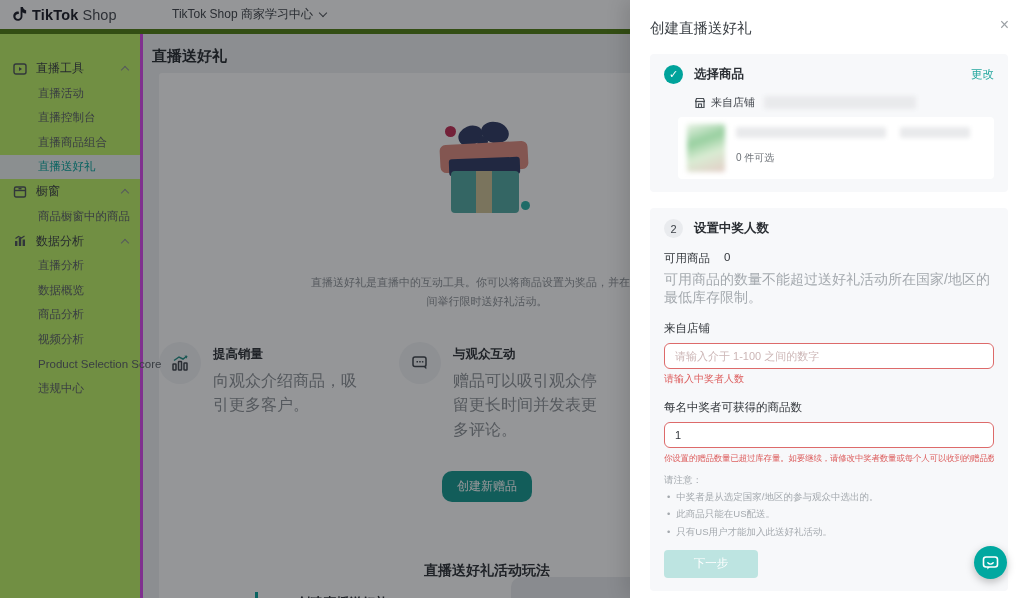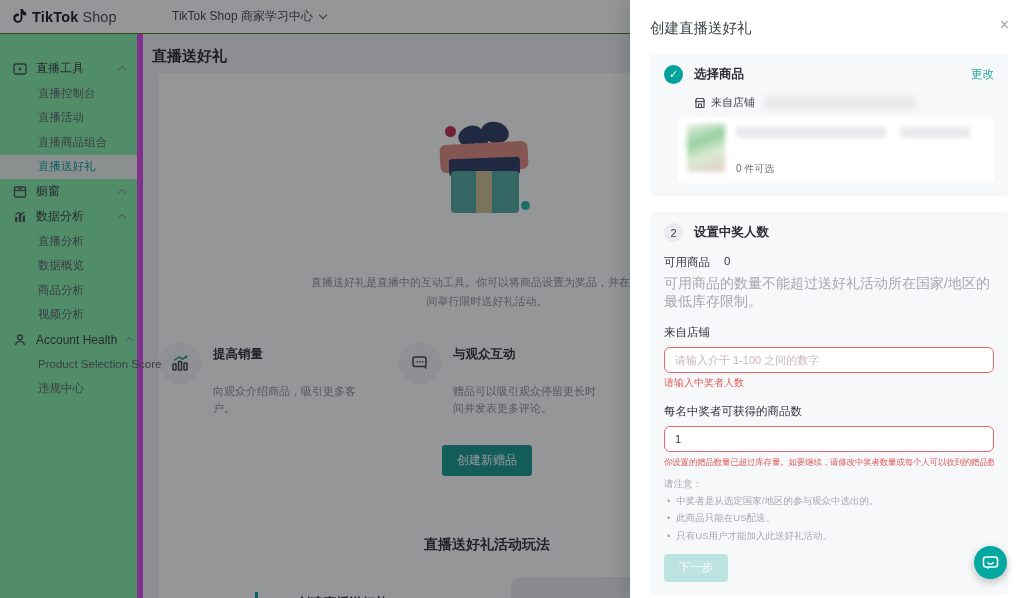--- a/index.html
+++ b/index.html
@@ -1,32 +1,32 @@
 <!DOCTYPE html>
 <html><head>
 <meta charset="utf-8">
 <style>
   html,body{margin:0;padding:0;background:#dfe1e3;}
   *{box-sizing:border-box;}
   .stage{position:relative;width:1024px;height:598px;overflow:hidden;background:#eef0f2;
          font-family:"Liberation Sans","DejaVu Sans",sans-serif;color:#2a2e33;}
 
   
-  .header{position:absolute;top:0;left:0;right:0;height:34px;background:#fff;border-bottom:1px solid #4d7c0f;
+  .header{position:absolute;top:0;left:0;right:0;height:34px;background:#fff;border-bottom:5px solid #4d7c0f;
           display:flex;align-items:center;z-index:1;}
   .logo{display:flex;align-items:center;padding-left:13px;width:150px;}
   .logo-note{width:15px;height:17px;margin-right:4px;}
   .logo-tiktok{font-weight:700;font-size:14.5px;color:#161823;letter-spacing:.2px;}
   .logo-shop{font-size:14.5px;color:#42464d;margin-left:4px;}
   .header-nav{margin-left:22px;font-size:12px;color:#3c4147;display:flex;align-items:center;gap:7px;cursor:pointer;}
   .chev-down{width:6px;height:6px;border-right:1.4px solid #4a4f55;border-bottom:1.4px solid #4a4f55;
              transform:rotate(45deg);margin-top:-3px;}
 
   
-  .sidebar{position:absolute;top:34px;left:0;width:143px;bottom:0;background:#86efac;border-right:6px solid #d946ef;
+  .sidebar{position:absolute;top:34px;left:0;width:143px;bottom:0;background:#bef264;border-right:3px solid #d946ef;
            padding-top:22px;z-index:1;}
   .sgroup-header{height:25px;display:flex;align-items:center;padding:0 12px 0 13px;gap:9px;font-size:12px;
                  color:#363b40;font-weight:500;cursor:pointer;}
   .sgroup-header .glabel{flex:1;white-space:nowrap;}
   .chev-up{width:6px;height:6px;border-left:1.3px solid #8a9096;border-top:1.3px solid #8a9096;
            transform:rotate(45deg);margin-top:3px;flex:none;}
   .sicon{width:14px;height:14px;flex:none;display:flex;align-items:center;justify-content:center;}
   .sicon svg{display:block;}
   .sitem{height:24.5px;display:flex;align-items:center;padding-left:38px;font-size:11.5px;color:#585e64;
          cursor:pointer;white-space:nowrap;}
@@ -52,24 +52,24 @@
   .g-dot-teal{left:109px;top:106px;width:9px;height:9px;border-radius:50%;background:#27b1a6;}
 
   .hero-title{text-align:right;font-size:17px;font-weight:700;color:#2a2e33;margin-top:22px;}
   .hero-desc{width:352px;margin:9px auto 0;text-align:center;font-size:11px;color:#8b9095;line-height:1.75;}
   .features{display:flex;gap:34px;margin-top:30px;}
   .feature{width:206px;display:flex;gap:12px;}
   .ficon{width:42px;height:42px;border-radius:50%;background:#f2f4f6;display:flex;align-items:center;
          justify-content:center;flex:none;}
   .ftext{width:148px;}
   .ftitle{font-size:12.5px;font-weight:700;color:#2a2e33;padding-top:4px;}
-  .fdesc{font-size:11px;color:#8b9095;margin-top:20px;line-height:1.55;}
+  .fdesc{font-size:16px;color:#8b9095;margin-top:6px;line-height:1.55;}
   .create-btn-row{text-align:center;margin-top:28px;}
   .create-btn{display:inline-block;background:#12988f;color:#fff;font-size:12px;padding:7px 15px;border:none;
-              border-radius:3px;cursor:pointer;font-family:inherit;}
+              border-radius:10px;cursor:pointer;font-family:inherit;}
   .playbook-title{margin-top:60px;text-align:center;font-size:14px;font-weight:700;color:#2a2e33;}
   .step{position:absolute;left:96px;top:497px;display:flex;align-items:center;border-left:3px solid #00a39b;
         padding-left:12px;height:22px;}
   .step-num{font-size:14px;font-style:italic;font-weight:700;color:#00a39b;}
   .step-title{font-size:13px;font-weight:700;color:#2a2e33;margin-left:12px;}
   .mockup{position:absolute;left:352px;top:482px;width:230px;height:130px;background:#e9ebee;border-radius:10px;}
 
   
   .overlay{position:absolute;inset:0;background:rgba(20,23,26,0.45);z-index:40;}
   .drawer{position:absolute;top:0;left:630px;width:394px;bottom:0;background:#fff;z-index:50;
@@ -87,33 +87,33 @@
   .from-row{margin-top:11px;margin-left:30px;display:flex;align-items:center;font-size:11px;color:#42464d;gap:5px;}
   .blur-bar{height:13px;background:#e9eaec;filter:blur(2px);border-radius:2px;}
   .shop-blur{width:152px;margin-left:4px;}
   .product-card{margin:7px 0 0 14px;background:#fff;border-radius:4px;padding:7px 9px;display:flex;gap:11px;}
   .pthumb{width:38px;height:48px;border-radius:2px;flex:none;
           background:linear-gradient(160deg,#eaf3e6 0%,#97cf9f 35%,#d9ecd3 62%,#e3cdc6 100%);filter:blur(2.5px);}
   .pinfo{flex:1;padding-top:3px;}
   .ptitle-row{display:flex;gap:14px;}
   .pbar1{width:150px;height:11px;}
   .pbar2{width:70px;height:11px;}
-  .pavail{margin-top:24px;font-size:10px;color:#6b7076;}
+  .pavail{margin-top:13px;font-size:10px;color:#6b7076;}
 
   .avail-row{margin-top:13px;font-size:11.5px;color:#32363b;display:flex;gap:14px;}
   .hint{margin-top:5px;font-size:14px;color:#a4a9ae;}
   .field-label{margin-top:14px;font-size:11.5px;color:#32363b;}
   .tinput{margin-top:7px;width:100%;height:26px;border:1px solid #dd6a6a;border-radius:6px;padding:0 10px;
           font-size:11px;color:#32363b;background:#fff;outline:none;font-family:inherit;}
   .tinput::placeholder{color:#ccb6b6;}
   .err{margin-top:3px;font-size:10px;color:#dd5f5f;}
   .err-long{margin-top:5px;font-size:8.5px;letter-spacing:-0.2px;color:#dd5f5f;white-space:nowrap;overflow:hidden;}
   .notes-title{margin-top:9px;font-size:9.5px;color:#a4a9ae;}
   .note-item{font-size:9.5px;color:#a4a9ae;line-height:1.5;display:flex;gap:6px;padding-left:3px;margin-top:3px;}
-  .next-btn{margin-top:11px;width:64px;height:28px;background:#bde4e1;color:#fff;font-size:11.5px;border:none;
+  .next-btn{margin-top:11px;width:94px;height:28px;background:#bde4e1;color:#fff;font-size:11.5px;border:none;
             border-radius:4px;cursor:not-allowed;font-family:inherit;}
   .chat-fab{position:absolute;right:17px;bottom:19px;width:33px;height:33px;border-radius:50%;background:#00a8a0;
             z-index:60;display:flex;align-items:center;justify-content:center;cursor:pointer;
             box-shadow:0 3px 8px rgba(0,0,0,.25);}
 </style>
 </head>
 <body>
 
 <div class="stage">
 
@@ -136,64 +136,55 @@
     <div class="sgroup-header">
       <span class="sicon">
         <svg width="14" height="14" viewBox="0 0 14 14">
             <rect x="1" y="2" width="12" height="10" rx="2" fill="none" stroke="#4a5056" stroke-width="1.4"></rect>
             <path d="M6 5l3 2-3 2z" fill="#4a5056"></path>
           </svg>
       </span>
       <span class="glabel">直播工具</span>
       <span class="chev-up"></span>
     </div>
+    <div class="sitem">直播活动</div>
     <div class="sitem">直播控制台</div>
-    <div class="sitem">直播活动</div>
     <div class="sitem">直播商品组合</div>
     <div class="sitem active">直播送好礼</div>
 
     <div class="sgroup-header">
       <span class="sicon">
         <svg width="14" height="14" viewBox="0 0 14 14">
             <rect x="1.5" y="2" width="11" height="10" rx="1.5" fill="none" stroke="#4a5056" stroke-width="1.4"></rect>
             <line x1="1.5" y1="5.5" x2="12.5" y2="5.5" stroke="#4a5056" stroke-width="1.4"></line>
             <rect x="5.5" y="3" width="3" height="1.4" fill="#4a5056"></rect>
           </svg>
       </span>
       <span class="glabel">橱窗</span>
       <span class="chev-up"></span>
     </div>
+    <div class="sitem">商品橱窗中的商品</div>
 
     <div class="sgroup-header">
       <span class="sicon">
         <svg width="14" height="14" viewBox="0 0 14 14">
             <rect x="2" y="7" width="2.4" height="5" fill="#4a5056"></rect>
             <rect x="5.8" y="4" width="2.4" height="8" fill="#4a5056"></rect>
             <rect x="9.6" y="5.5" width="2.4" height="6.5" fill="#4a5056"></rect>
             <path d="M2.5 4.5l3-2 3 1.5 3-2" fill="none" stroke="#4a5056" stroke-width="1.2"></path>
           </svg>
       </span>
       <span class="glabel">数据分析</span>
       <span class="chev-up"></span>
     </div>
     <div class="sitem">直播分析</div>
     <div class="sitem">数据概览</div>
     <div class="sitem">商品分析</div>
     <div class="sitem">视频分析</div>
 
-    <div class="sgroup-header">
-      <span class="sicon">
-        <svg width="14" height="14" viewBox="0 0 14 14">
-            <circle cx="7" cy="4.4" r="2.4" fill="none" stroke="#4a5056" stroke-width="1.4"></circle>
-            <path d="M2.5 12c.6-2.4 2.4-3.6 4.5-3.6S10.9 9.6 11.5 12" fill="none" stroke="#4a5056" stroke-width="1.4"></path>
-          </svg>
-      </span>
-      <span class="glabel">Account Health</span>
-      <span class="chev-up"></span>
-    </div>
     <div class="sitem">Product Selection Score</div>
     <div class="sitem">违规中心</div>
   </div>
 
   <div class="main">
     <div class="page-title">直播送好礼</div>
 
     <div class="main-card">
       <div class="inner">
 

